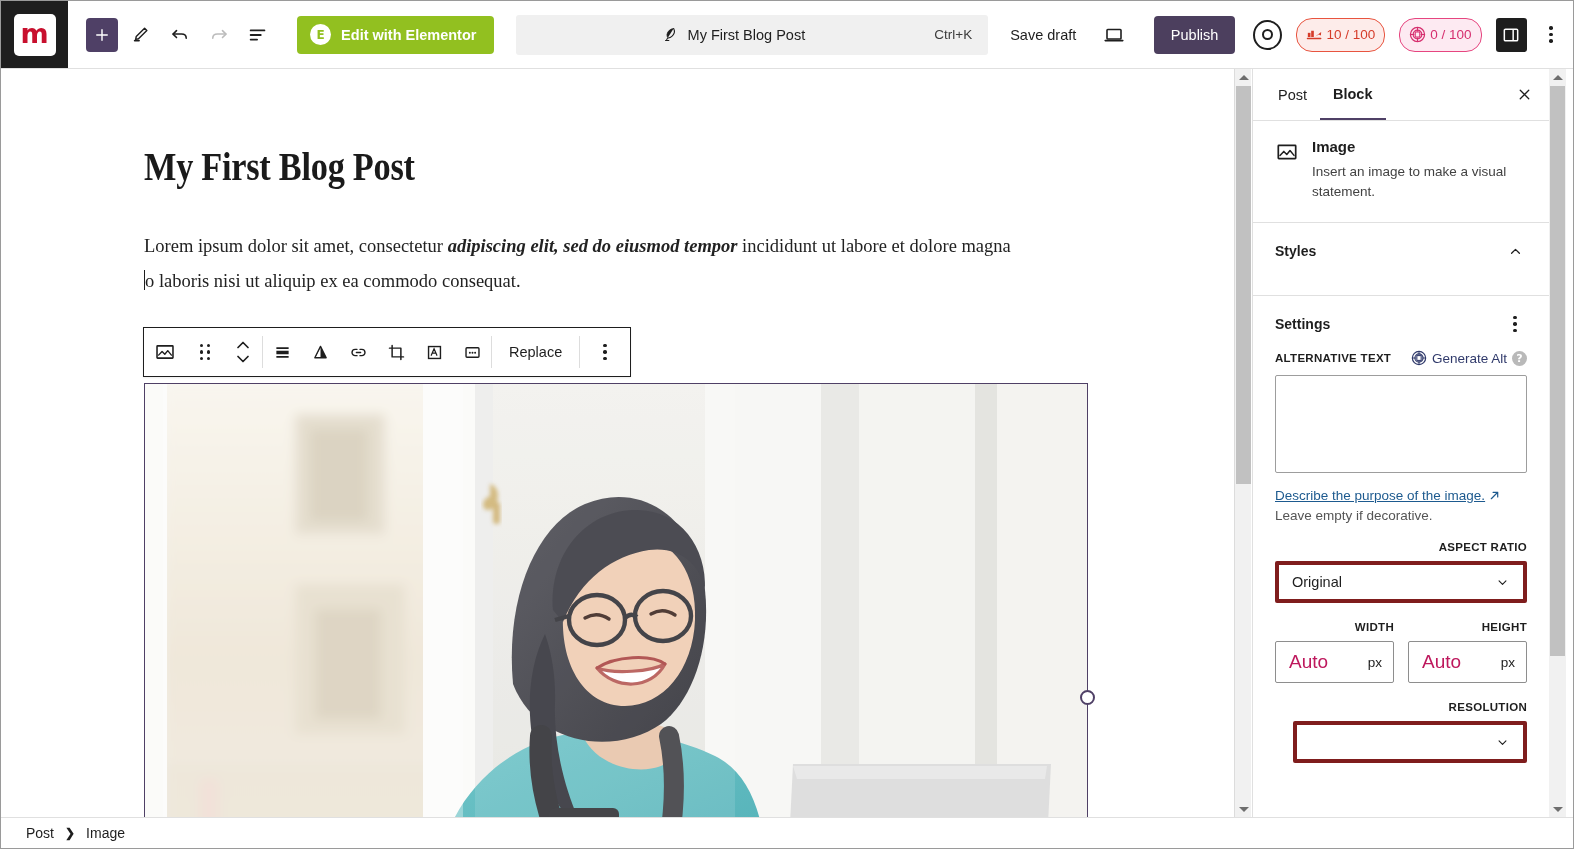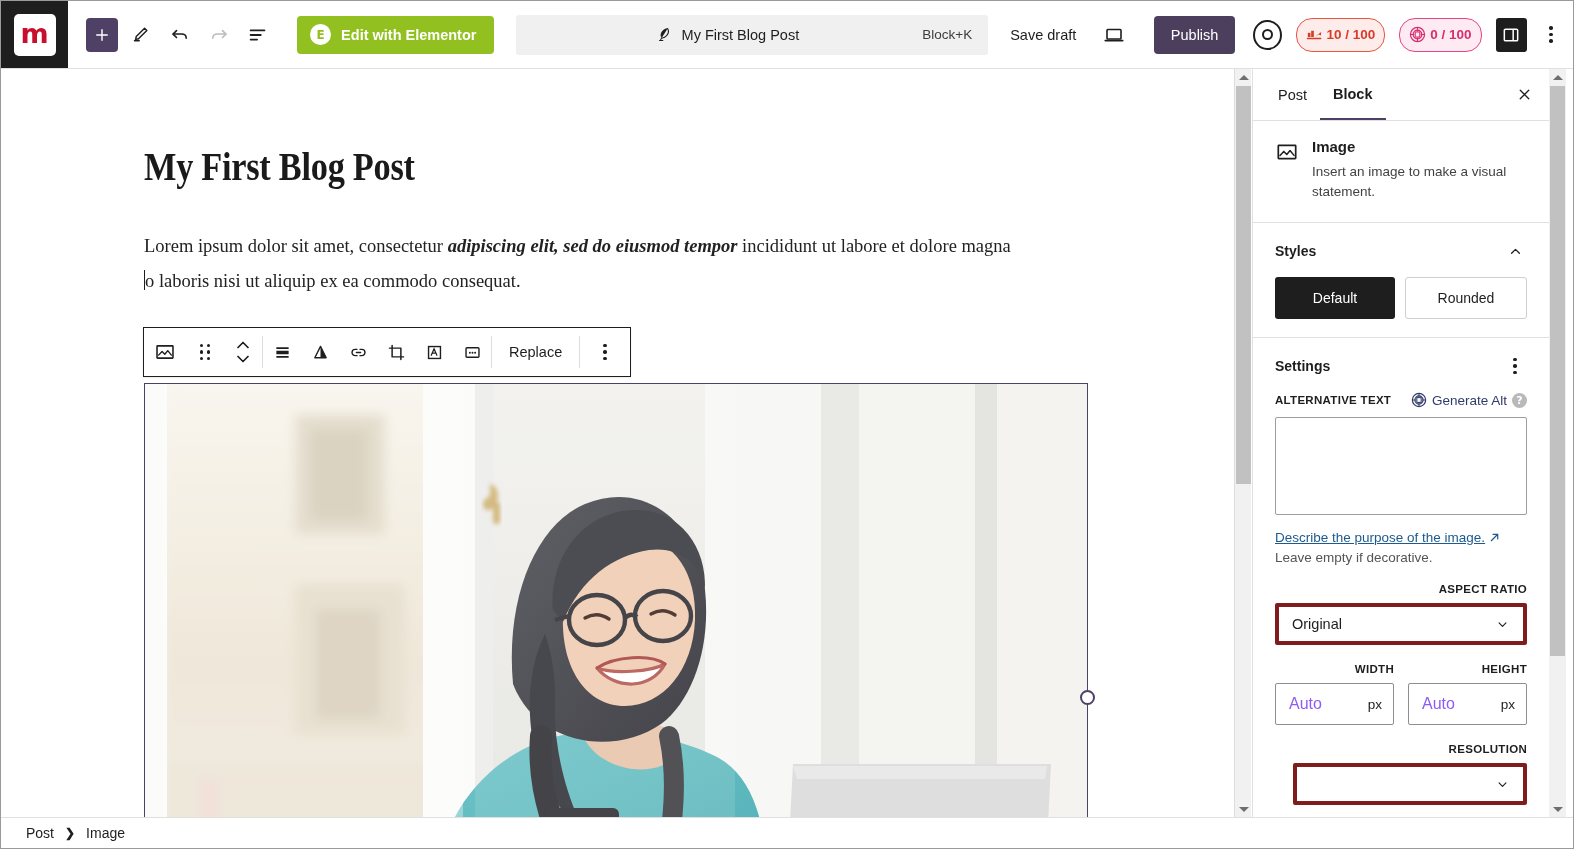--- a/index.html
+++ b/index.html
@@ -109,21 +109,21 @@
   }
   .circle-icon-btn .dot {
     width: 11px; height: 11px; border-radius: 50%;
     border: 2.5px solid #1e1e1e;
   }
   .score-badge {
     margin-left: 14px; height: 34px;
     border-radius: 16px;
     display: flex; align-items: center; gap: 4px;
     padding: 0 9px;
-    font-size: 13.5px; font-weight: bold;
+    font-size: 13.5px; font-weight: normal;
     cursor: pointer; white-space: nowrap;
   }
   .score-badge.seo { background: #fdecea; border: 1.6px solid #e8543f; color: #d63c2a; }
   .score-badge.read { background: #fdeaf2; border: 1.6px solid #e6457f; color: #d62e6e; }
   .sidebar-toggle {
     margin-left: 14px; width: 34px; height: 34px;
     background: #1e1e1e; border-radius: 3px;
     display: flex; align-items: center; justify-content: center;
     cursor: pointer;
   }
@@ -331,21 +331,21 @@
   }
   .wh-row { display: flex; gap: 14px; margin-top: 18px; }
   .wh-col { flex: 1; }
   .num-box {
     height: 42px; margin-top: 8px;
     border: 1px solid #8e8e8e; border-radius: 2px;
     background: #ffffff;
     display: flex; align-items: center; justify-content: space-between;
     padding: 0 11px 0 13px; cursor: text;
   }
-  .num-placeholder { font-size: 16px; color: #8b5cf6; }
+  .num-placeholder { font-size: 19px; color: #be185d; }
   .num-unit { font-size: 13.5px; color: #1e1e1e; }
 
   
   .breadcrumb {
     position: absolute; left: 0; bottom: 0;
     width: 1572px; height: 31px;
     background: #ffffff;
     border-top: 1px solid #e0e0e0;
     display: flex; align-items: center;
     padding-left: 25px; gap: 11px;
@@ -405,21 +405,21 @@
 
     <div class="cmd-bar">
       <div class="cmd-center">
         <svg width="17" height="17" viewBox="0 0 24 24">
           <path d="M16.5 3.5c1.8 3.6.6 8.3-2.6 11.1-1.6 1.4-3.6 2.1-5.2 2.3l-2.1 2.1" fill="none" stroke="#1e1e1e" stroke-width="1.5" stroke-linecap="round"></path>
           <path d="M16.4 3.6c-4.6.5-8.7 3.7-9.3 8.3-.2 1.7.2 3.4 1.1 4.7" fill="#1e1e1e" stroke="#1e1e1e" stroke-width="1.1"></path>
           <path d="M5 20.4h4.6" stroke="#1e1e1e" stroke-width="1.6" stroke-linecap="round"></path>
         </svg>
         <span class="cmd-title">My First Blog Post</span>
       </div>
-      <span class="cmd-shortcut">Block+K</span>
+      <span class="cmd-shortcut">Ctrl+K</span>
     </div>
 
     <div class="save-draft">Save draft</div>
 
     <div class="preview-btn">
       <svg width="24" height="24" viewBox="0 0 24 24">
         <rect x="5" y="6.5" width="14" height="9.5" rx="0.8" fill="none" stroke="#1e1e1e" stroke-width="1.6"></rect>
         <path d="M3.2 17.6h17.6" stroke="#1e1e1e" stroke-width="1.6" stroke-linecap="round"></path>
       </svg>
     </div>
@@ -708,24 +708,20 @@
 
     <div class="sb-section">
       <div class="sb-section-head">
         <span class="sb-section-title">Styles</span>
         <span class="chev-btn">
           <svg width="17" height="17" viewBox="0 0 24 24">
             <path d="M6.5 14.5L12 9l5.5 5.5" fill="none" stroke="#1e1e1e" stroke-width="1.8" stroke-linecap="round" stroke-linejoin="round"></path>
           </svg>
         </span>
       </div>
-      <div class="styles-row">
-        <div class="style-opt selected">Default</div>
-        <div class="style-opt unselected">Rounded</div>
-      </div>
     </div>
 
     <div class="sb-section" style="border-bottom:none;">
       <div class="sb-section-head">
         <span class="sb-section-title">Settings</span>
         <span class="chev-btn">
           <span class="kebab-dots">
               <i></i>
               <i></i>
               <i></i>

